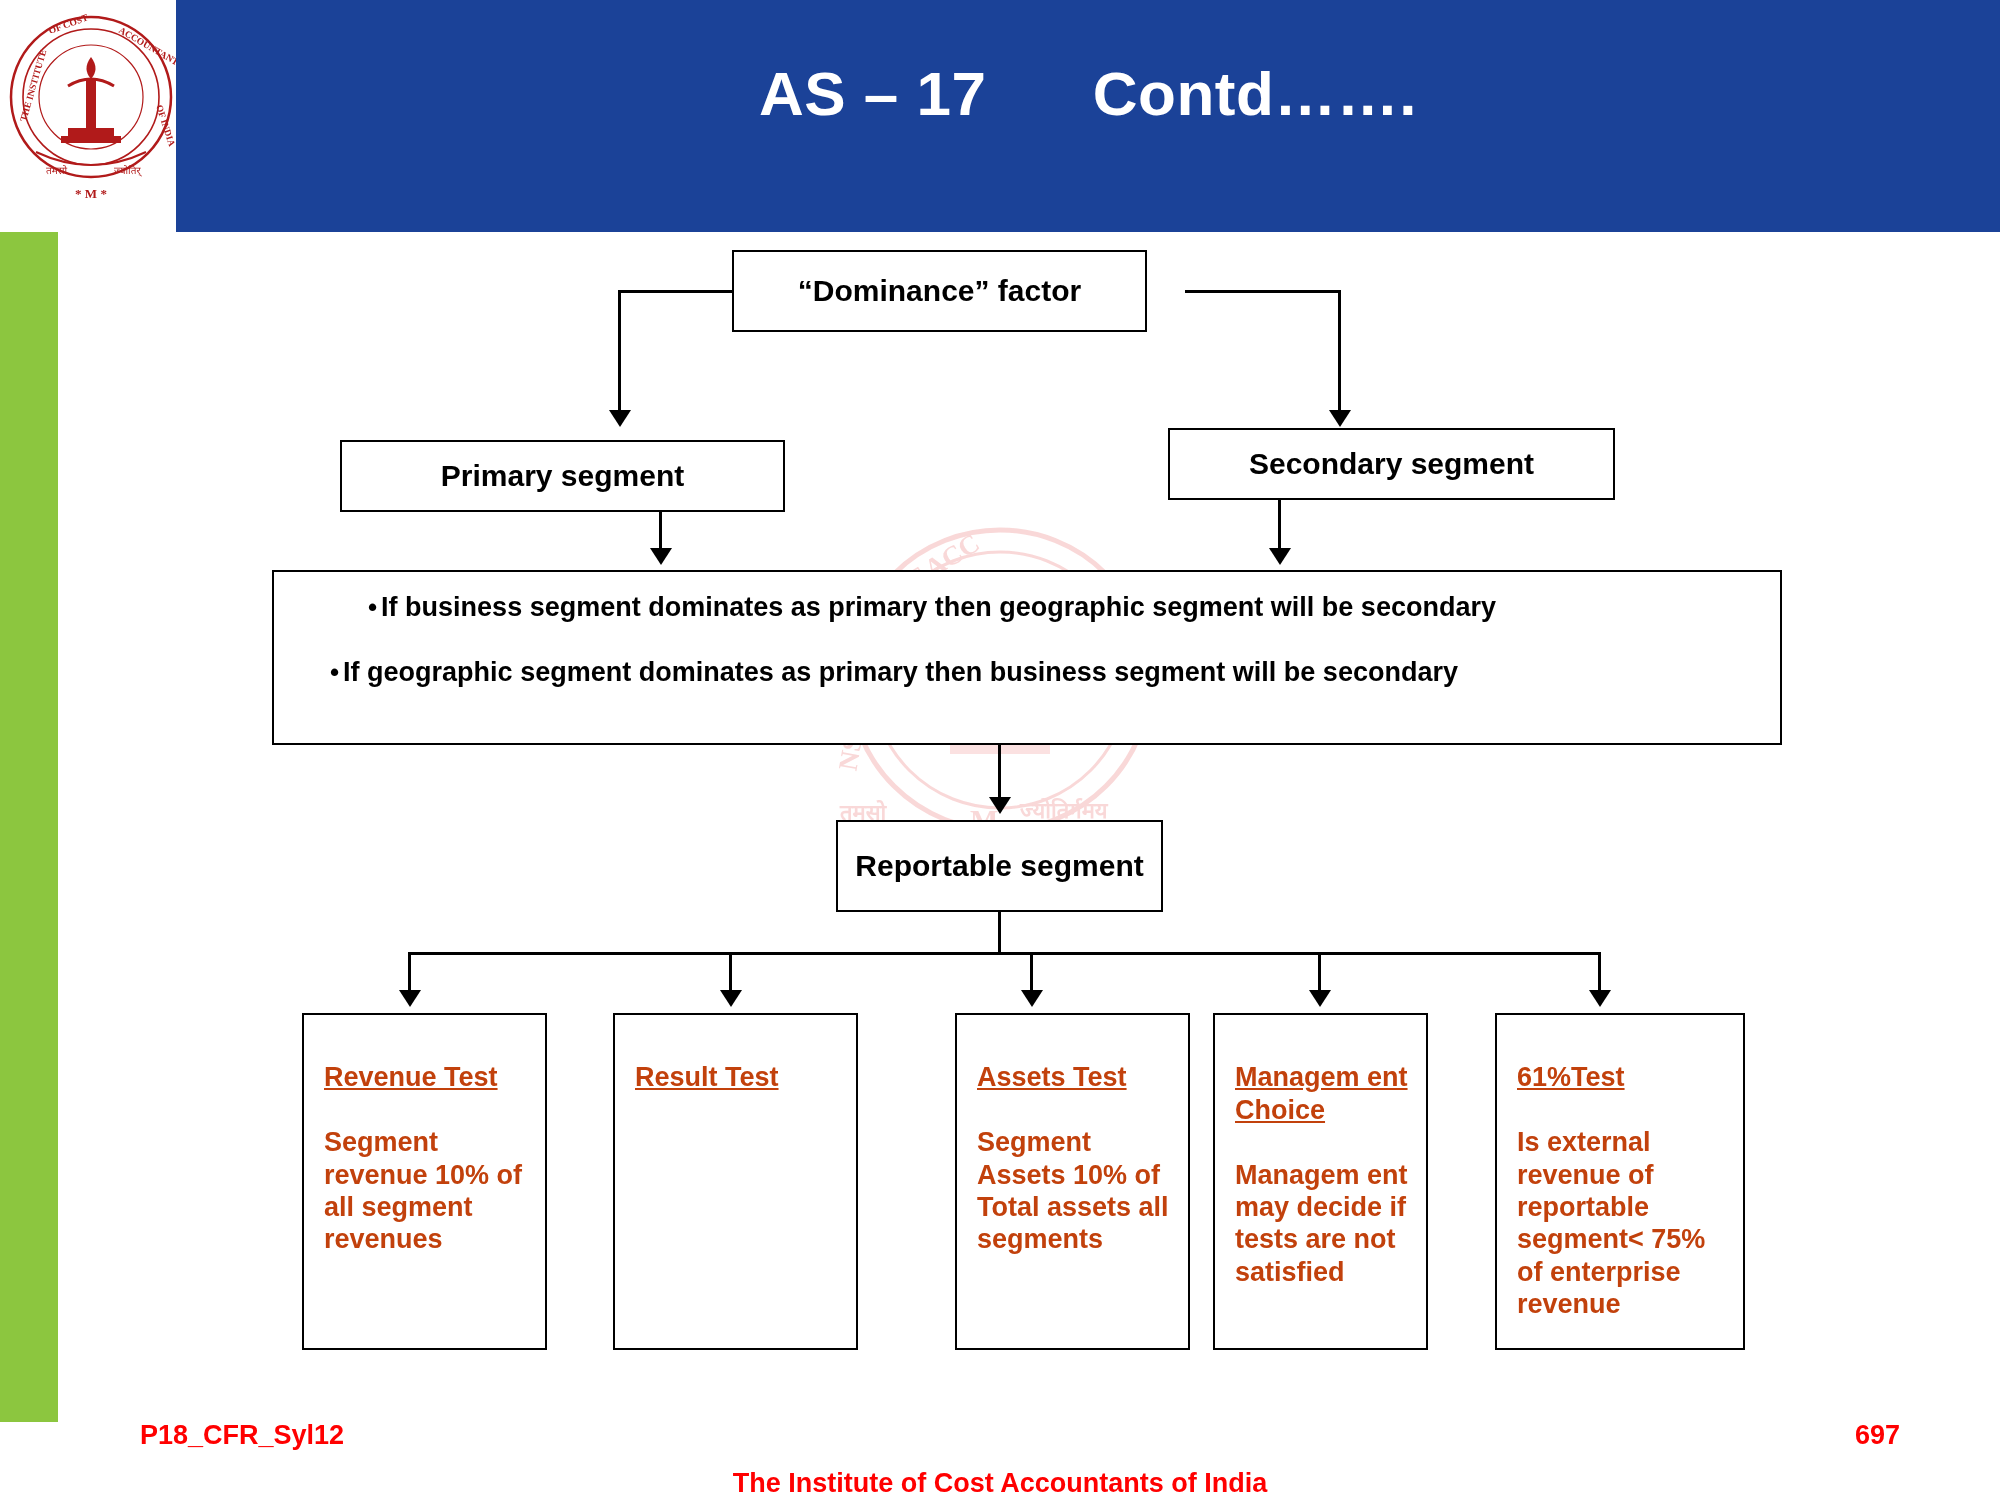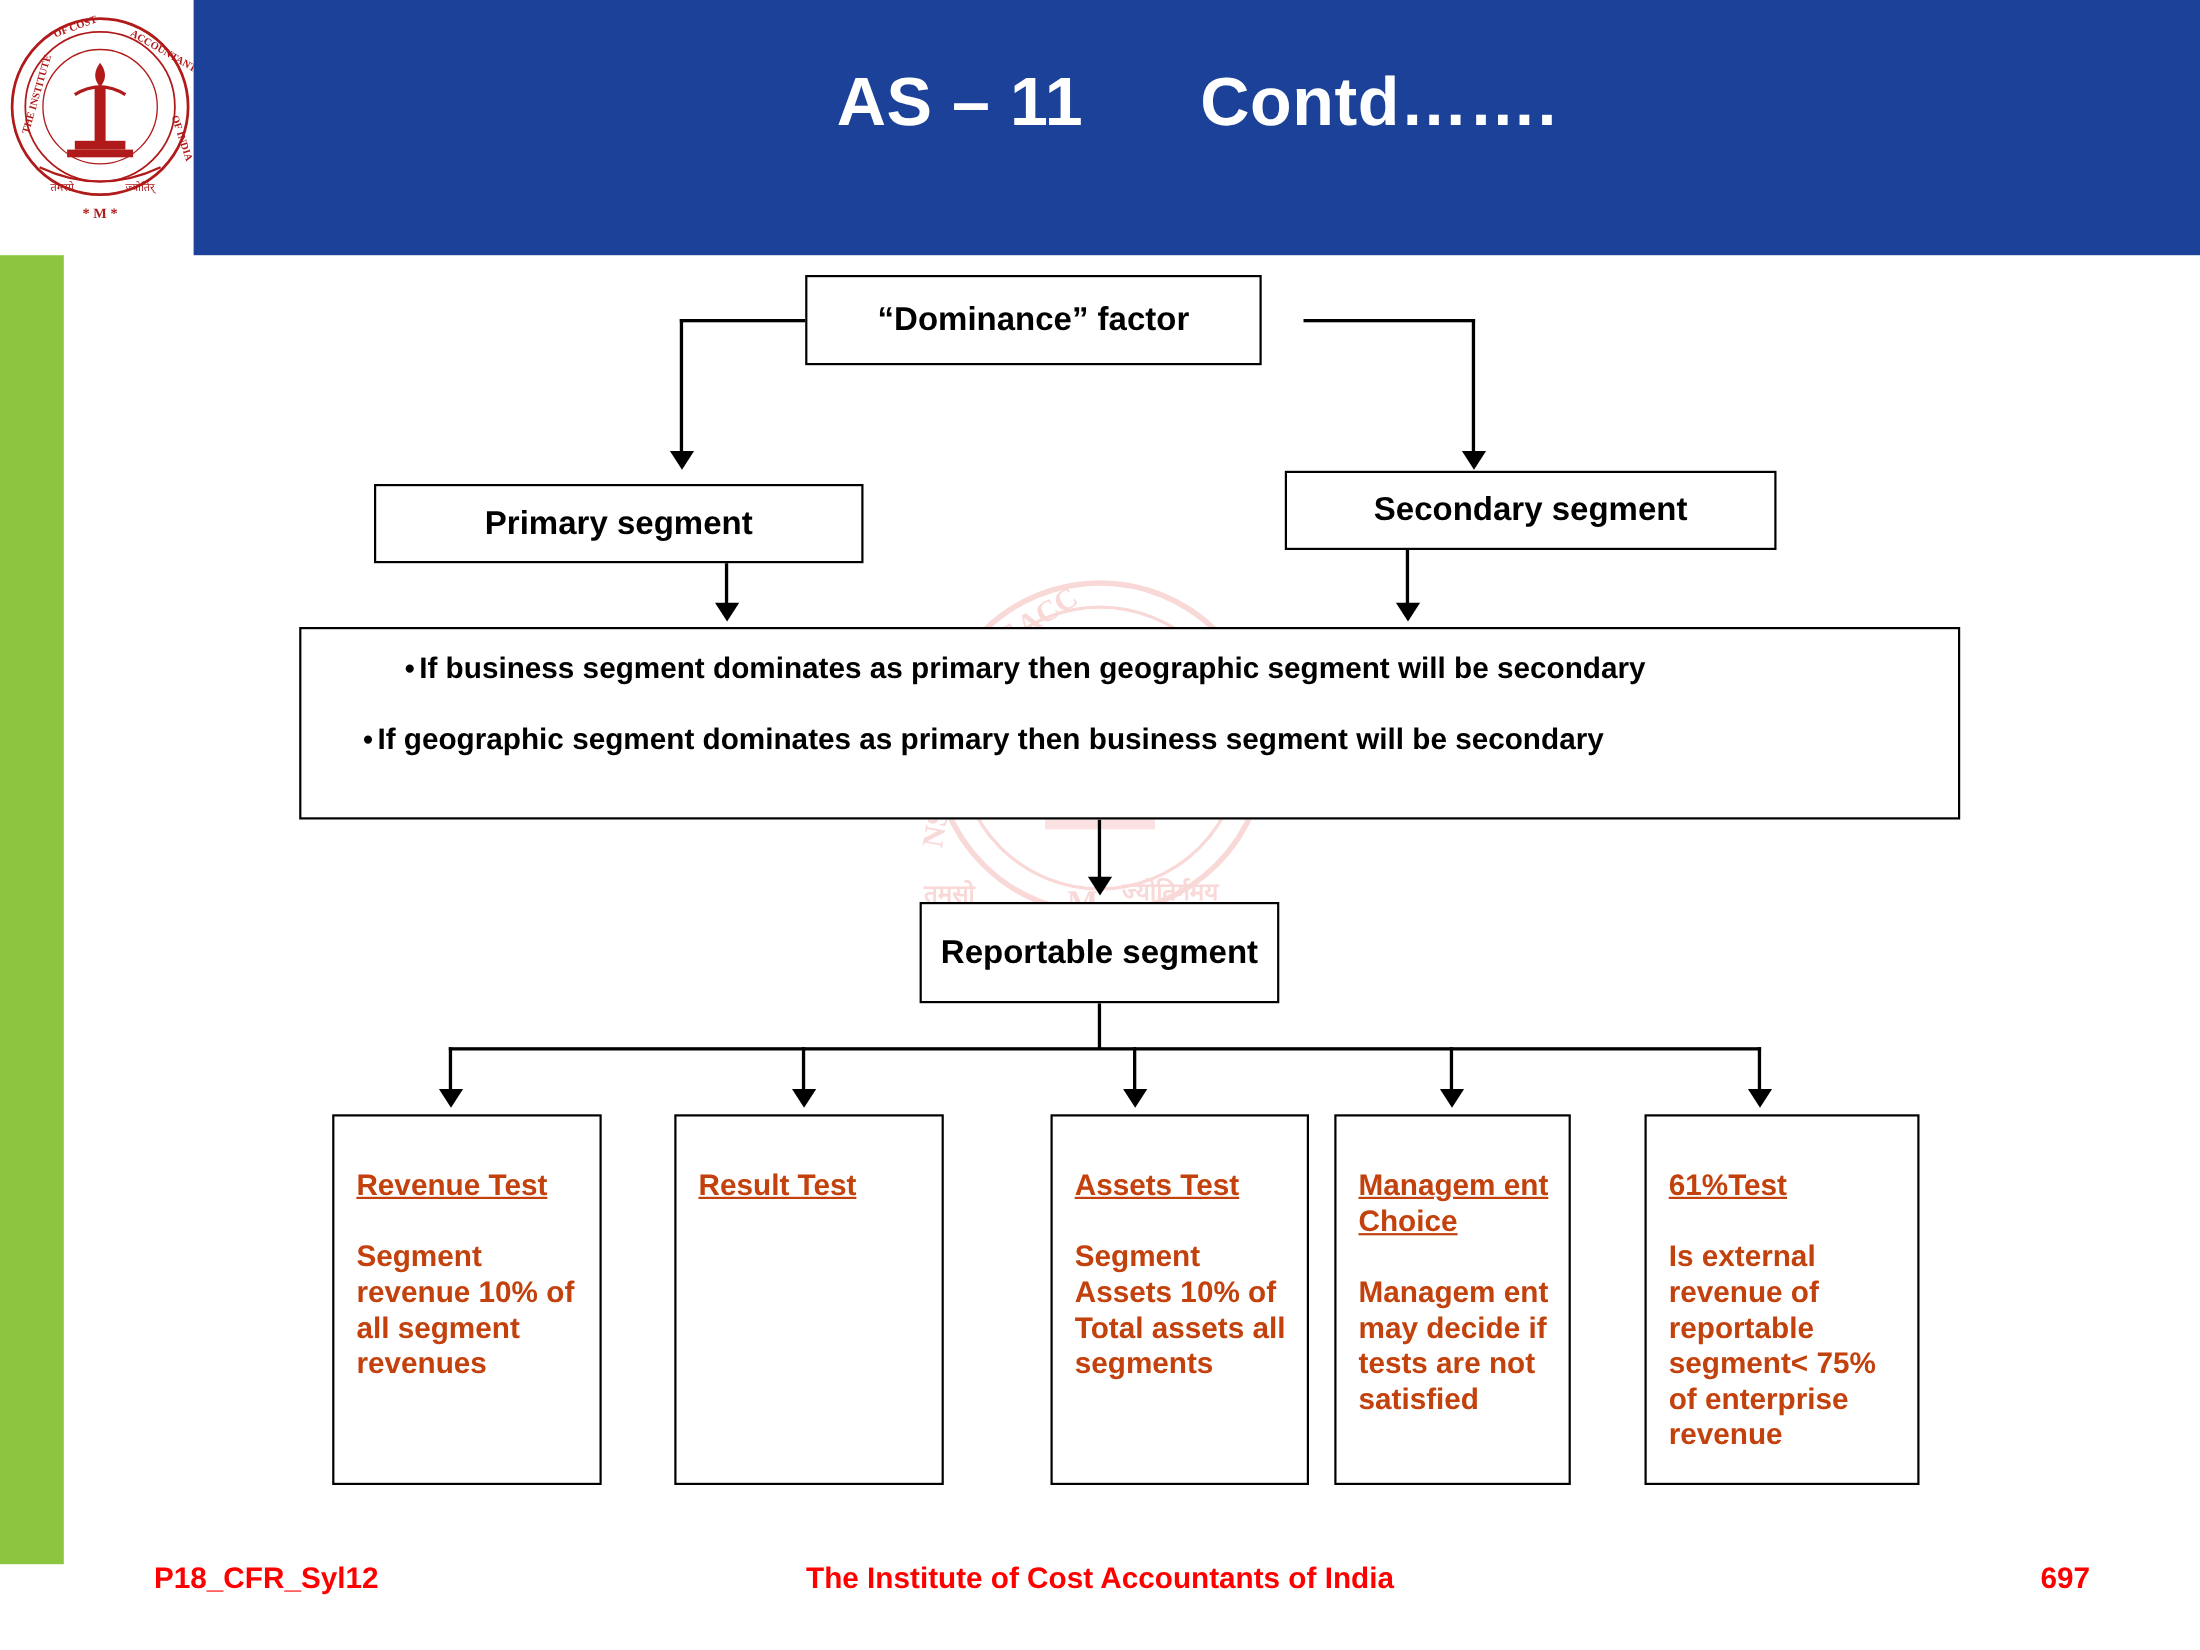--- a/index.html
+++ b/index.html
@@ -100,28 +100,28 @@
 
   
   #footer-left, #footer-center, #footer-right{
     position:absolute;
     color:#ff0000;
     font-size:27px;
     font-weight:bold;
     top:1420px;
   }
   #footer-left{ left:140px; }
-  #footer-center{ left:0; width:2000px; text-align:center; }
+  #footer-center{ left:0; width:2000px; text-align:center;margin-top:48px; }
   #footer-right{ left:0; width:1900px; text-align:right; }
 </style>
 </head>
 <body>
 
 <div id="header-bar"></div>
-<div id="header-title">AS – 11      Contd…….</div>
+<div id="header-title">AS – 17      Contd…….</div>
 
 <div id="logo-wrap">
   <svg width="170" height="228" viewBox="0 0 170 228" xmlns="http://www.w3.org/2000/svg">
     <circle cx="85" cy="95" r="80" fill="none" stroke="#b11a1a" stroke-width="2.5"></circle>
     <circle cx="85" cy="95" r="68" fill="none" stroke="#b11a1a" stroke-width="1.6"></circle>
     <circle cx="85" cy="95" r="52" fill="none" stroke="#b11a1a" stroke-width="1.2"></circle>
     <path d="M85 55 q-9 12 0 22 q9-10 0-22z" fill="#b11a1a"></path>
     <rect x="80" y="76" width="10" height="52" fill="#b11a1a"></rect>
     <rect x="62" y="126" width="46" height="8" fill="#b11a1a"></rect>
     <rect x="55" y="134" width="60" height="7" fill="#b11a1a"></rect>

